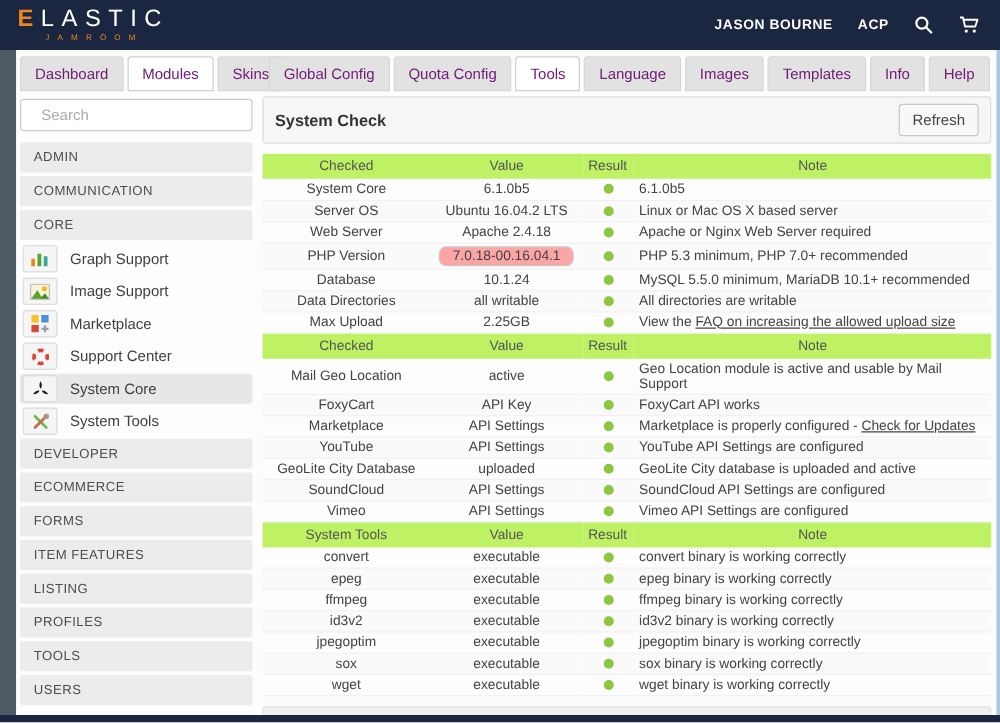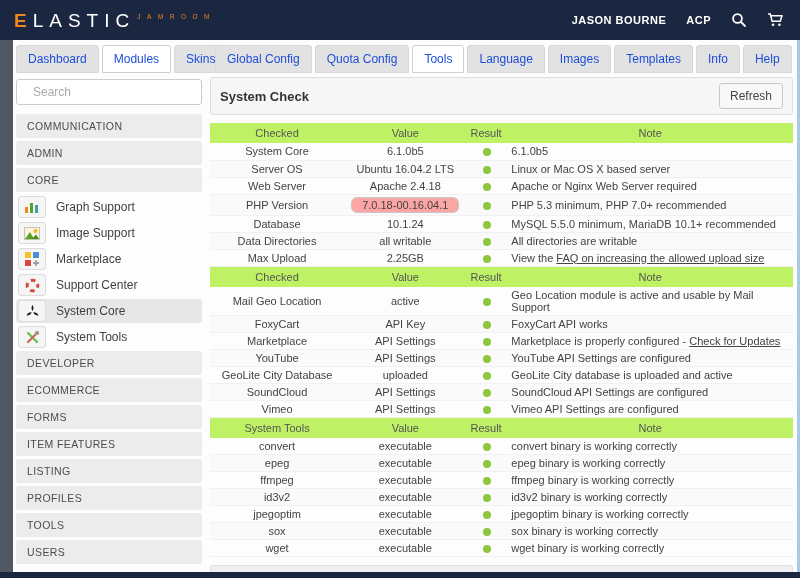--- a/index.html
+++ b/index.html
@@ -2,21 +2,21 @@
 <html><head>
 <meta charset="utf-8">
 <style>
   * { box-sizing: border-box; margin: 0; padding: 0; }
   html,body { width: 800px; height: 578px; overflow: hidden; }
   body { font-family: "Liberation Sans", "DejaVu Sans", sans-serif; background: #fff; position: relative; color: #434343; }
 
   
   .topbar { position: absolute; top:0; left:0; width:800px; height:40px; background:#1b2740;
             display:flex; align-items:center; justify-content:space-between; padding:0 16px 0 14px; z-index:5; }
-  .logo { display:flex; flex-direction:row; line-height:1; cursor:pointer;text-align:center; }
+  .logo { display:flex; flex-direction:column; line-height:1; cursor:pointer;text-align:center; }
   .logo-row1 { font-size:19px; letter-spacing:6px; color:#fff; font-weight:400; }
   .logo-e { color:#f0861f; font-weight:700; }
   .logo-row2 { font-size:6.5px; letter-spacing:6.5px; color:#f0861f; margin-top:3px; padding-left:2px; }
   .topbar-right { display:flex; align-items:center; gap:20px; }
   .topbar-link { color:#fff; font-size:11px; font-weight:700; letter-spacing:.5px; cursor:pointer; }
   .topbar-icon { display:flex; align-items:center; cursor:pointer; }
 
   
   .left-strip { position:absolute; left:0; top:40px; bottom:6px; width:13px; background:#4f5963; }
   .right-edge { position:absolute; right:0; top:40px; bottom:6px; width:3px; background:#aac9e2; }
@@ -24,21 +24,21 @@
 
   
   .page { position:absolute; top:40px; left:13px; right:3px; bottom:6px; background:#fdfdfd; overflow:hidden; padding:5px 4px 0 3px; }
 
   
   .tabrow { display:flex; align-items:flex-end; }
   .tab-group { display:flex; gap:3px; }
   .tab-group-left { width:190px; flex:none; }
   .tab-group-right { margin-left:9px; }
   .tab { background:#e2e2e2; border:1px solid #d7d7d7; border-radius:3px 3px 0 0; padding:6px 11px;
-         font-size:12px; color:#1d4ed8; cursor:pointer; white-space:nowrap; }
+         font-size:12px; color:#701a75; cursor:pointer; white-space:nowrap; }
   .tab.active { background:#fff; border-color:#d0d0d0; }
 
   
   .content { display:flex; margin-top:4px; height:500px; }
   .sidebar { width:186px; flex:none; margin-right:8px; }
   .mainpanel { flex:1; min-width:0; }
 
   
   .search-input { width:100%; padding:5px 16px; border:1px solid #ccc; border-radius:3px; font-size:12px;
                   color:#444; margin:2px 0 9px 0; font-family:inherit; background:#fff; }
@@ -126,22 +126,22 @@
         <div class="tab">Info</div>
         <div class="tab">Help</div>
       </div>
   </div>
 
   <div class="content">
 
     <div class="sidebar">
       <input class="search-input" type="text" placeholder="Search" style="">
       <div id="sections-top">
+          <div class="side-section">ADMIN</div>
           <div class="side-section">COMMUNICATION</div>
-          <div class="side-section">ADMIN</div>
           <div class="side-section">CORE</div>
         </div>
       <div id="modules-list">
           <div class="side-module">
             <span class="mod-icon">
               <svg width="16" height="14" viewBox="0 0 16 14">
                 <rect x="1" y="7" width="3" height="6" fill="#f0861f"></rect>
                 <rect x="6" y="3" width="3" height="10" fill="#57a32a"></rect>
                 <rect x="11" y="5" width="3" height="8" fill="#3aa6a0"></rect>
               </svg>

